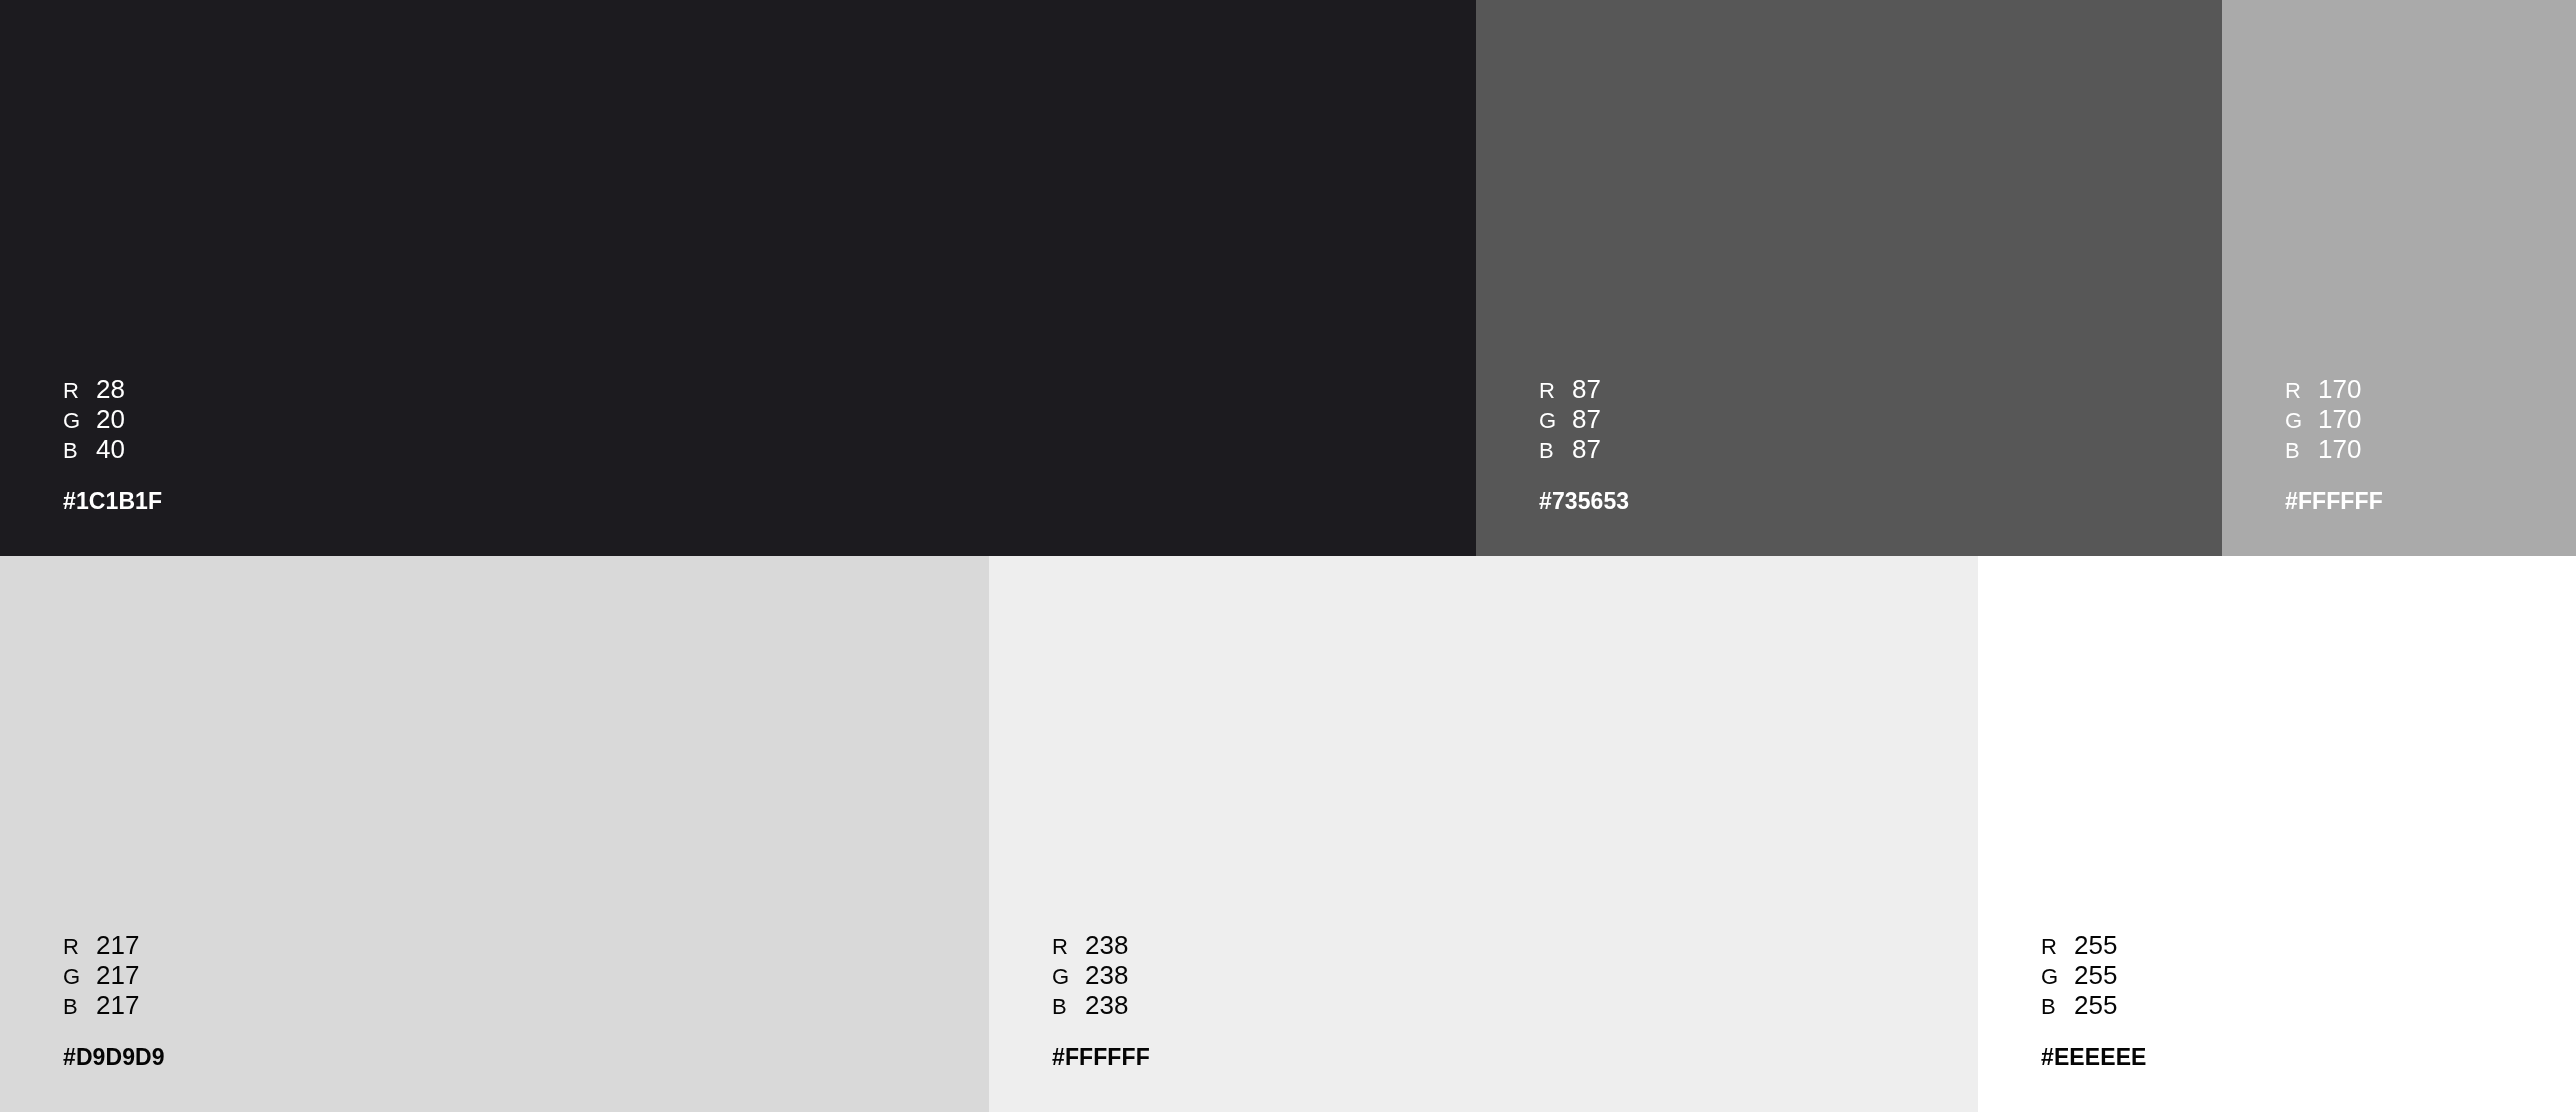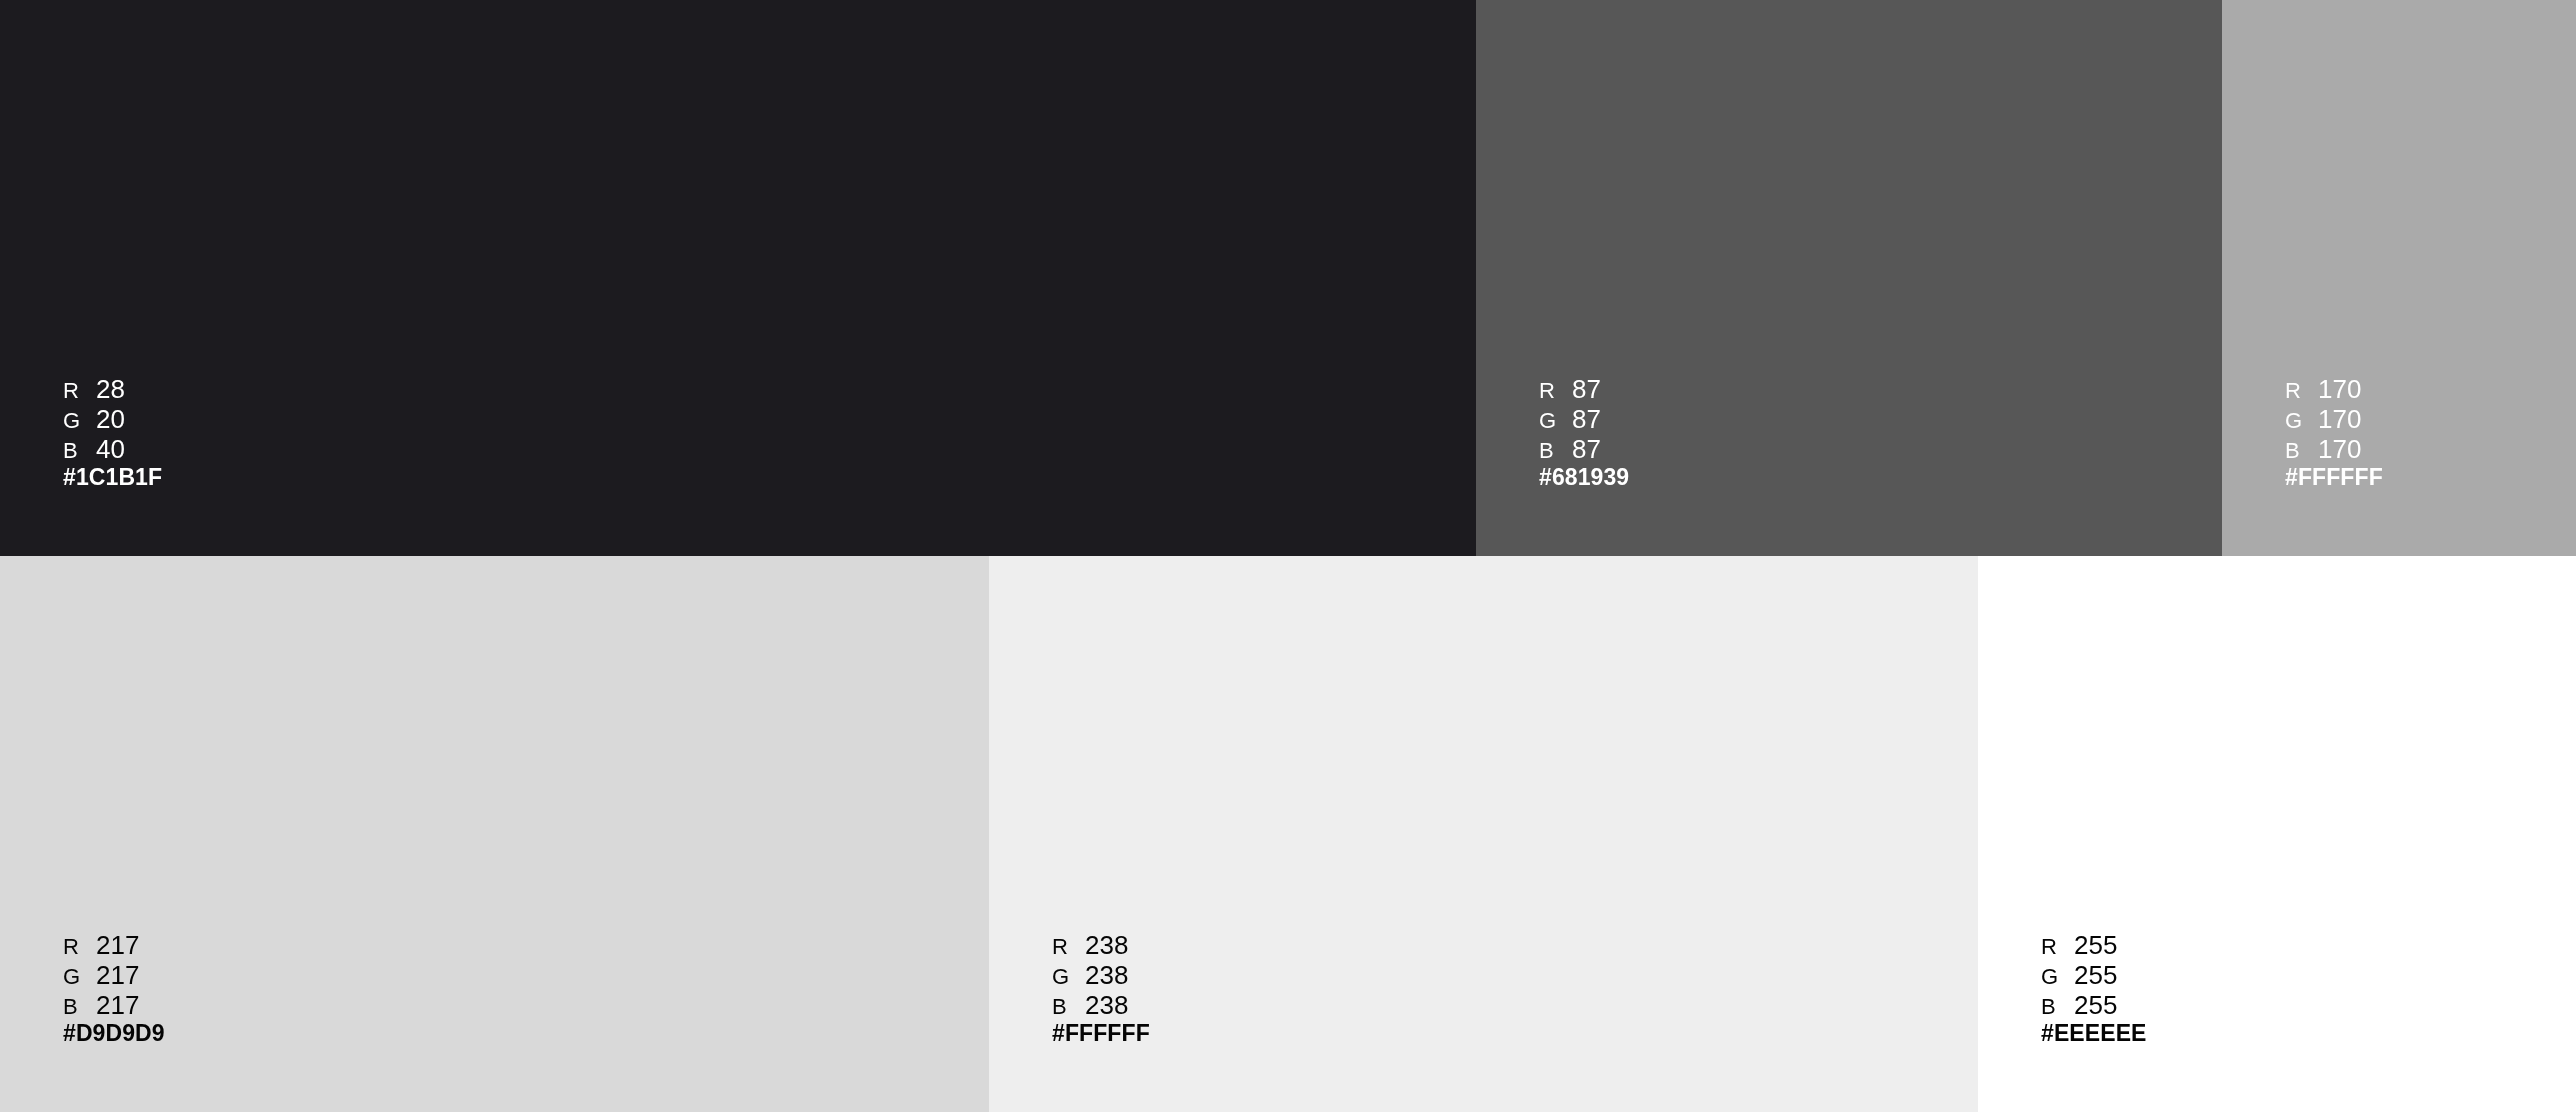--- a/index.html
+++ b/index.html
@@ -66,20 +66,21 @@
 
   .channel-value {
     display: inline-block;
     font-size: 26px;
     font-weight: 400;
     letter-spacing: 0.1px;
   }
 
   .hex-code {
     display: block;
+    margin-top: 24px;
     font-size: 23px;
     font-weight: 600;
     letter-spacing: 0.1px;
     white-space: nowrap;
   }
 
   
   .on-dark .channel-label,
   .on-dark .channel-value,
   .on-dark .hex-code {
@@ -125,21 +126,21 @@
             </div>
             <div class="channel-row">
               <span class="channel-label">G</span>
               <span class="channel-value">87</span>
             </div>
             <div class="channel-row">
               <span class="channel-label">B</span>
               <span class="channel-value">87</span>
             </div>
           </div>
-          <div class="hex-code">#681939</div>
+          <div class="hex-code">#735653</div>
         </div>
       </div>
       <div class="swatch" style="background: rgb(170, 170, 170); width: 746px; flex: 0 0 746px;">
         <div class="swatch-info on-dark">
           <div class="channel-list">
             <div class="channel-row">
               <span class="channel-label">R</span>
               <span class="channel-value">170</span>
             </div>
             <div class="channel-row">

